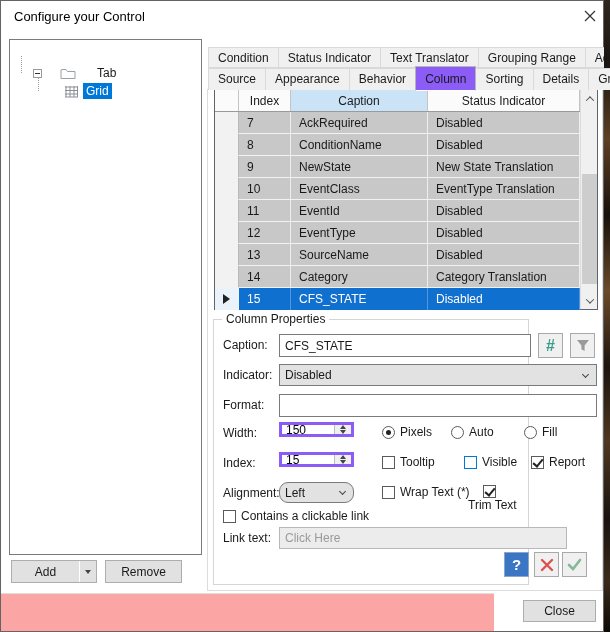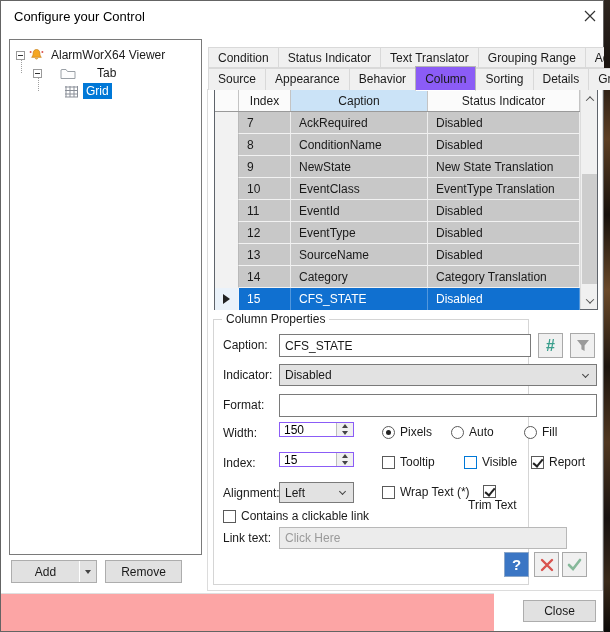--- a/index.html
+++ b/index.html
@@ -62,21 +62,21 @@
 
   
   .groupbox { position:absolute; left:212px; top:318px; width:316px; height:266px; border:1px solid #d5d5d5; }
   .group-label { position:absolute; left:8px; top:-8px; background:#fff; padding:0 4px; }
   .prow { position:absolute; left:0; width:604px; height:25px; }
   .plabel { position:absolute; left:222px; top:4px; white-space:nowrap; }
   .tbox { position:absolute; border:1px solid #7a7a7a; background:#fff; font-family:"Liberation Sans",sans-serif; font-size:12px; padding:0 5px; color:#1a1a1a; }
   .tbox:disabled { background:#ececec; color:#9a9a9a; border-color:#b8b8b8; }
   .combo { position:absolute; height:22px; border:1px solid #7a7a7a; background:#e2e2e2; display:flex; align-items:center; padding:0 5px; }
   .combo .chev { border-color:#444; transform:rotate(45deg); position:absolute; right:8px; top:7px; width:5px; height:5px; border-width:0 1.2px 1.2px 0; }
-  .spin { position:absolute; height:15px; width:75px; border:1px solid #8b5cf6; background:#fff; display:flex; }
+  .spin { position:absolute; height:15px; width:75px; border:3px solid #8b5cf6; background:#fff; display:flex; }
   .spin input { flex:1 1 auto; width:50px; border:none; outline:none; padding:0 4px; font:12px "Liberation Sans",sans-serif; }
   .spin .btns { flex:0 0 17px; border-left:1px solid #bdbdbd; display:flex; flex-direction:column; }
   .spin .sbtn { flex:1; display:flex; align-items:center; justify-content:center; background:#f0f0f0; }
   .tri-up { width:0; height:0; border-left:3px solid transparent; border-right:3px solid transparent; border-bottom:4px solid #444; }
   .tri-dn { width:0; height:0; border-left:3px solid transparent; border-right:3px solid transparent; border-top:4px solid #444; }
 
   
   .optset { position:absolute; height:16px; }
   .opt { position:absolute; top:0; display:flex; align-items:center; white-space:nowrap; }
   .rbox { width:13px; height:13px; border:1px solid #5a5a5a; border-radius:50%; background:#fff; margin-right:5px; position:relative; flex:0 0 auto; }
@@ -109,32 +109,20 @@
       <svg width="12" height="12" viewBox="0 0 12 12">
           <path d="M1 1 L11 11 M11 1 L1 11" stroke="#333" stroke-width="1.2"></path>
         </svg>
     </span>
   </div>
 
   <div class="tree-panel">
     <span class="dotline" style="left:11px; top:16px; height:17px;"></span>
     <span class="dotline" style="left:28px; top:34px; height:17px;"></span>
 
-    <div class="tree-item" style="left:6px; top:6px;">
-      <span class="expander"></span>
-      <span class="ticon">
-        <svg width="15" height="14" viewBox="0 0 15 14">
-          <path d="M7.5 1.5 C5.4 1.5 4.3 3 4.2 5 C4.1 7.5 3.4 8.6 2.6 9.3 L12.4 9.3 C11.6 8.6 10.9 7.5 10.8 5 C10.7 3 9.6 1.5 7.5 1.5 Z" fill="#f5a623" stroke="#c77d12" stroke-width="0.7"></path>
-          <path d="M6.2 10.2 a1.4 1.4 0 0 0 2.6 0" fill="#f5a623" stroke="#c77d12" stroke-width="0.7"></path>
-          <circle cx="1.6" cy="4" r="1" fill="#d9534f"></circle>
-            <circle cx="13.4" cy="4" r="1" fill="#d9534f"></circle>
-        </svg>
-      </span>
-      <span class="tree-label">AlarmWorX64 Viewer</span>
-    </div>
 
     <div class="tree-item" style="left:23px; top:24px;gap:14px;">
       <span class="expander"></span>
       <span class="ticon">
         <svg width="16" height="13" viewBox="0 0 16 13">
           <path d="M1 3 L1 11.5 L15 11.5 L15 4.5 L7.5 4.5 L6 2.5 L2 2.5 Z" fill="#fdfdfd" stroke="#9aa0a6" stroke-width="1"></path>
         </svg>
       </span>
       <span class="tree-label">Tab</span>
     </div>
@@ -335,21 +323,21 @@
         </span>
         <span class="opt" style="left: 149px;">
           <span class="cbox checked"></span>
           <span>Report</span>
         </span>
       </div>
   </div>
 
   <div class="prow" style="top:481px;">
     <span class="plabel">Alignment:</span>
-    <div class="combo" style="left:278px; top:0; width:75px; height:21px;">
+    <div class="combo" style="left:278px; top:0; width:75px; height:21px;border-radius:9px;">
       <span>Left</span>
       <span class="chev" style="top:6px;"></span>
     </div>
     <div class="optset" style="left:381px; top:3px; width:215px;">
         <span class="opt" style="left: 0px;">
           <span class="cbox"></span>
           <span>Wrap Text (*)</span>
         </span>
         <span class="opt" style="left: 86px; flex-direction: column;">
           <span class="cbox checked"></span>

